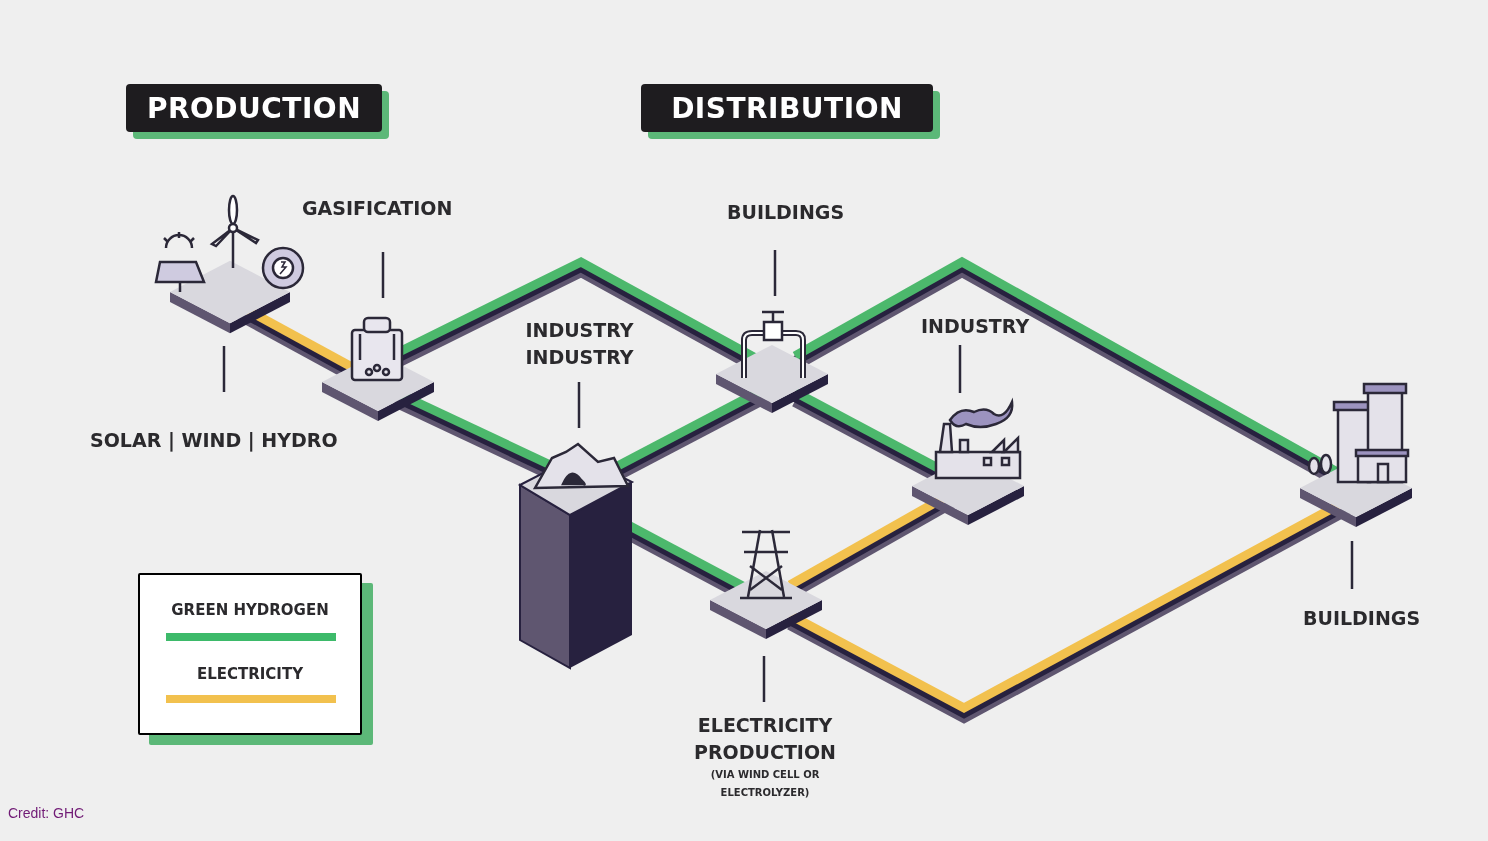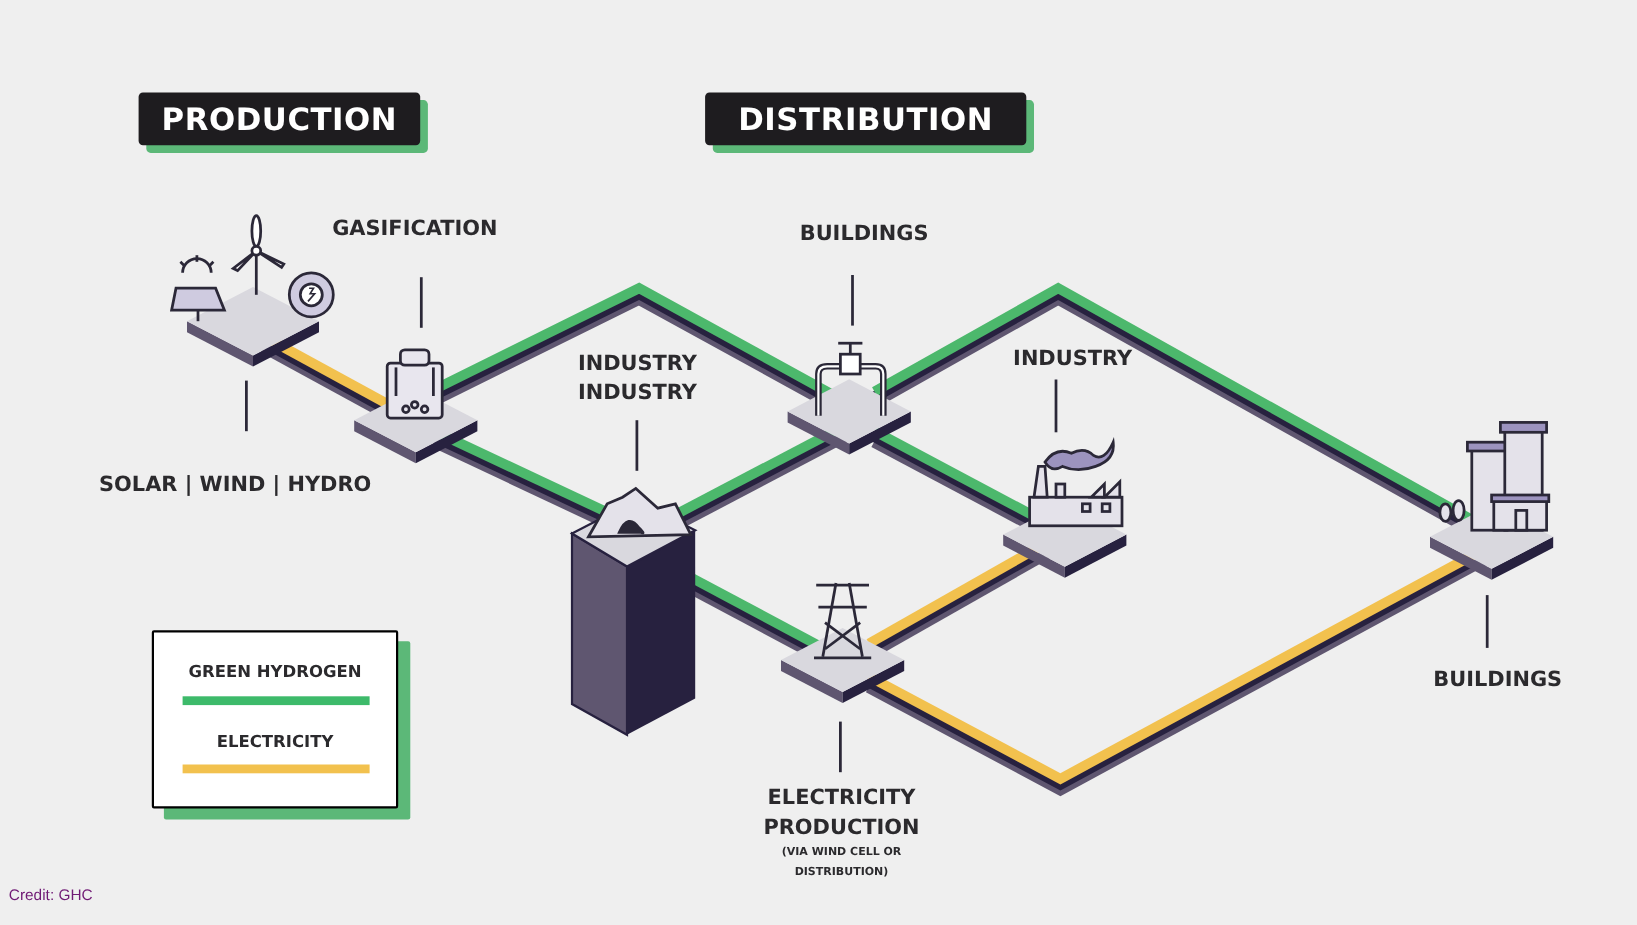--- a/index.html
+++ b/index.html
@@ -223,21 +223,21 @@
   <div>INDUSTRY</div>
   <div>INDUSTRY</div>
 </div>
 <div class="lbl" style="left:727px; top:199px;">BUILDINGS</div>
 <div class="lbl" style="left:909px; top:313px;margin-left:12px;">INDUSTRY</div>
 <div class="lbl" style="left:1303px; top:605px;">BUILDINGS</div>
 <div class="lbl" style="left:688px; top:712px; width:154px;">
   <div>ELECTRICITY</div>
   <div>PRODUCTION</div>
   <div class="sub">(VIA WIND CELL OR</div>
-  <div class="sub">DISTRIBUTION)</div>
+  <div class="sub">ELECTROLYZER)</div>
 </div>
 
 <div class="legend">
   <div class="lt" style="top:26px;">GREEN HYDROGEN</div>
   <div class="bar" style="top: 58px; background: rgb(61, 186, 106);"></div>
   <div class="lt" style="top:90px;">ELECTRICITY</div>
   <div class="bar" style="top: 120px; background: rgb(242, 193, 78);"></div>
 </div>
 
 <div class="credit">Credit: GHC</div>

